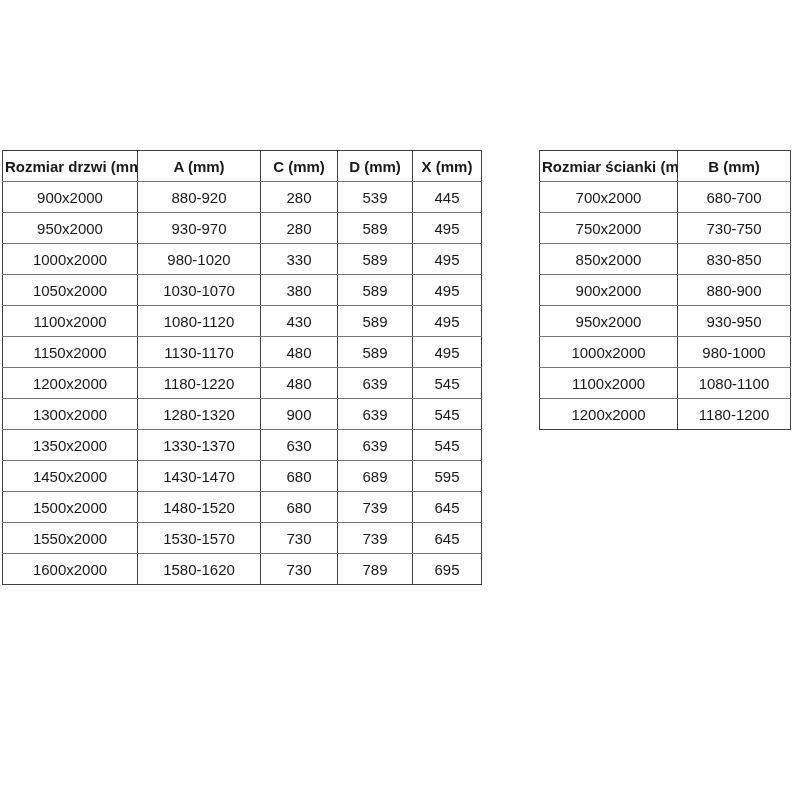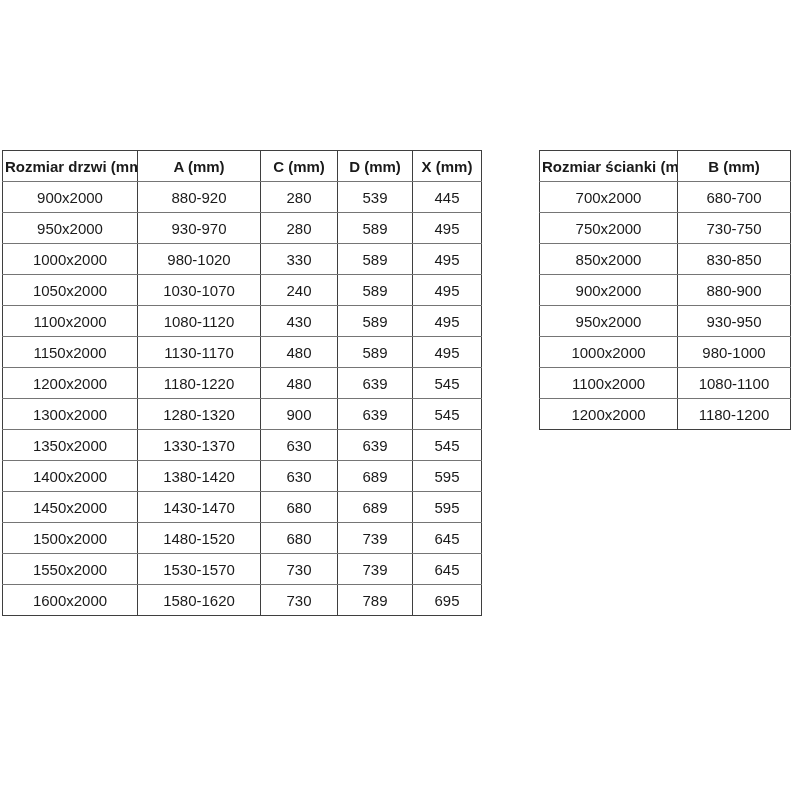--- a/index.html
+++ b/index.html
@@ -87,21 +87,21 @@
         <tr>
           <td>1000x2000</td>
           <td>980-1020</td>
           <td>330</td>
           <td>589</td>
           <td>495</td>
         </tr>
         <tr>
           <td>1050x2000</td>
           <td>1030-1070</td>
-          <td>240</td>
+          <td>380</td>
           <td>589</td>
           <td>495</td>
         </tr>
         <tr>
           <td>1100x2000</td>
           <td>1080-1120</td>
           <td>430</td>
           <td>589</td>
           <td>495</td>
         </tr>
@@ -125,27 +125,20 @@
           <td>900</td>
           <td>639</td>
           <td>545</td>
         </tr>
         <tr>
           <td>1350x2000</td>
           <td>1330-1370</td>
           <td>630</td>
           <td>639</td>
           <td>545</td>
-        </tr>
-        <tr>
-          <td>1400x2000</td>
-          <td>1380-1420</td>
-          <td>630</td>
-          <td>689</td>
-          <td>595</td>
         </tr>
         <tr>
           <td>1450x2000</td>
           <td>1430-1470</td>
           <td>680</td>
           <td>689</td>
           <td>595</td>
         </tr>
         <tr>
           <td>1500x2000</td>

